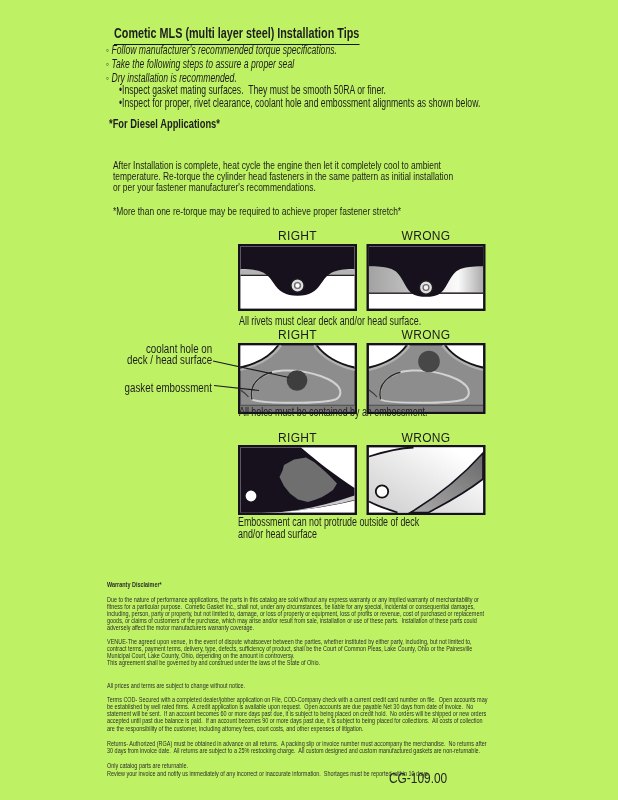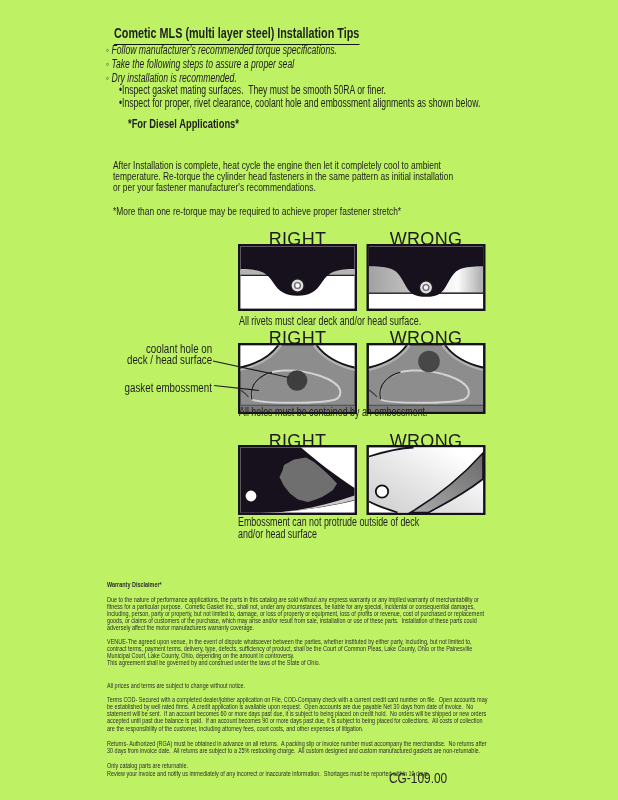--- a/index.html
+++ b/index.html
@@ -13,29 +13,29 @@
   .cx74{display:inline-block;transform:scaleX(0.74);transform-origin:0 0;white-space:pre;}
   .cx85{display:inline-block;transform:scaleX(0.85);transform-origin:0 0;white-space:pre;}
 
   .title{left:114px;top:24px;}
   .title .cx{font-size:15px;font-weight:bold;border-bottom:1.6px solid #161616;padding-bottom:2.5px;}
 
   .bullets{left:106px;top:43px;font-size:12px;line-height:14px;font-style:italic;}
   .subbullets{left:119px;top:84px;font-size:12px;line-height:12.5px;}
   .bullets .cx,.subbullets .cx{font-size:12px;}
 
-  .h2{left:128px;top:114px;text-decoration:underline;}
+  .h2{left:109px;top:114px;text-decoration:underline;}
   .h2 .cx{font-size:13px;font-weight:bold;}
 
   .para .cx{font-size:11.7px;line-height:10.8px;}
   .p1{left:113px;top:131px;}
   .p2{left:113px;top:160px;}
   .pnote{left:113px;top:201px;}
 
-  .dlabel{font-size:18px;letter-spacing:.3px;color:#1b1b1b;text-align:center;}
+  .dlabel{font-size:12px;letter-spacing:.3px;color:#1b1b1b;text-align:center;}
   .cap .cx74{font-size:12px;line-height:11.5px;}
   .ann{text-align:right;}
   .ann .cx78r{font-size:12.5px;line-height:11px;}
 
   .disc{left:107px;top:573px;width:430px;color:#2c2c2c;}
   .disc p{margin:0 0 4.5px 0;}
   .disc .cx76{font-size:7.2px;line-height:7.05px;}
   .disc .bold .cx76{font-weight:bold;}
 
   .pageno{left:389px;top:760px;margin-top:9px;}

